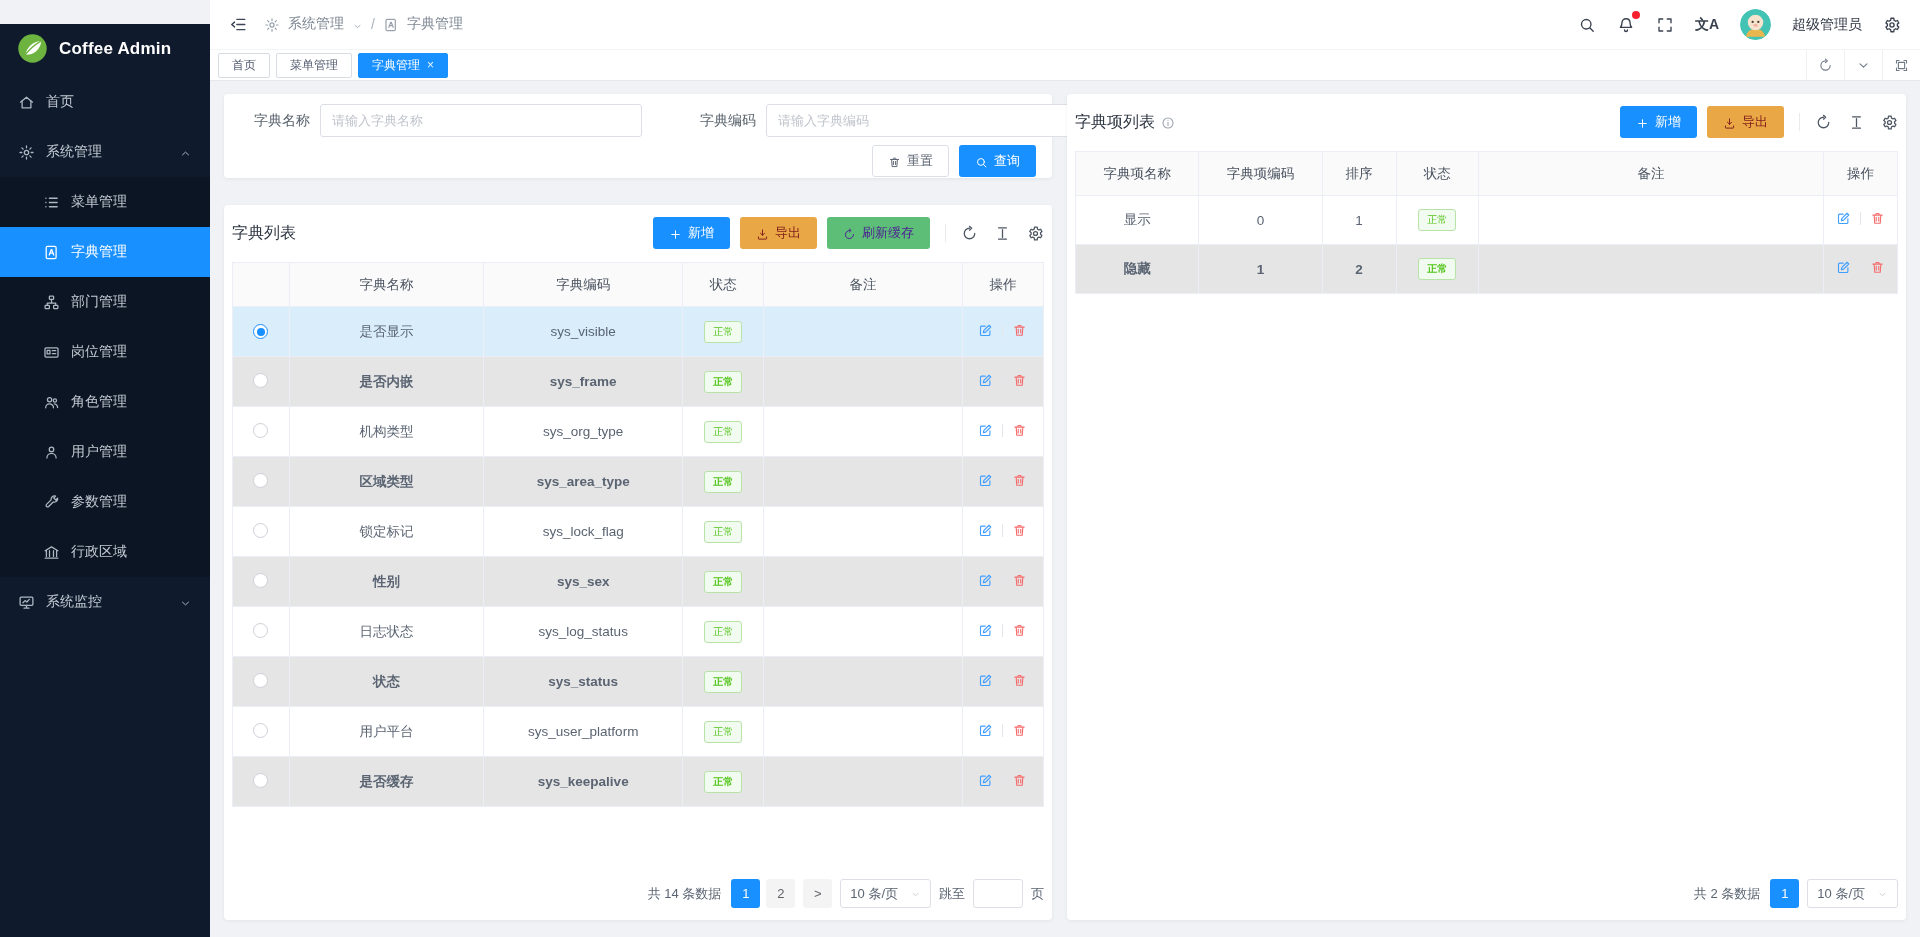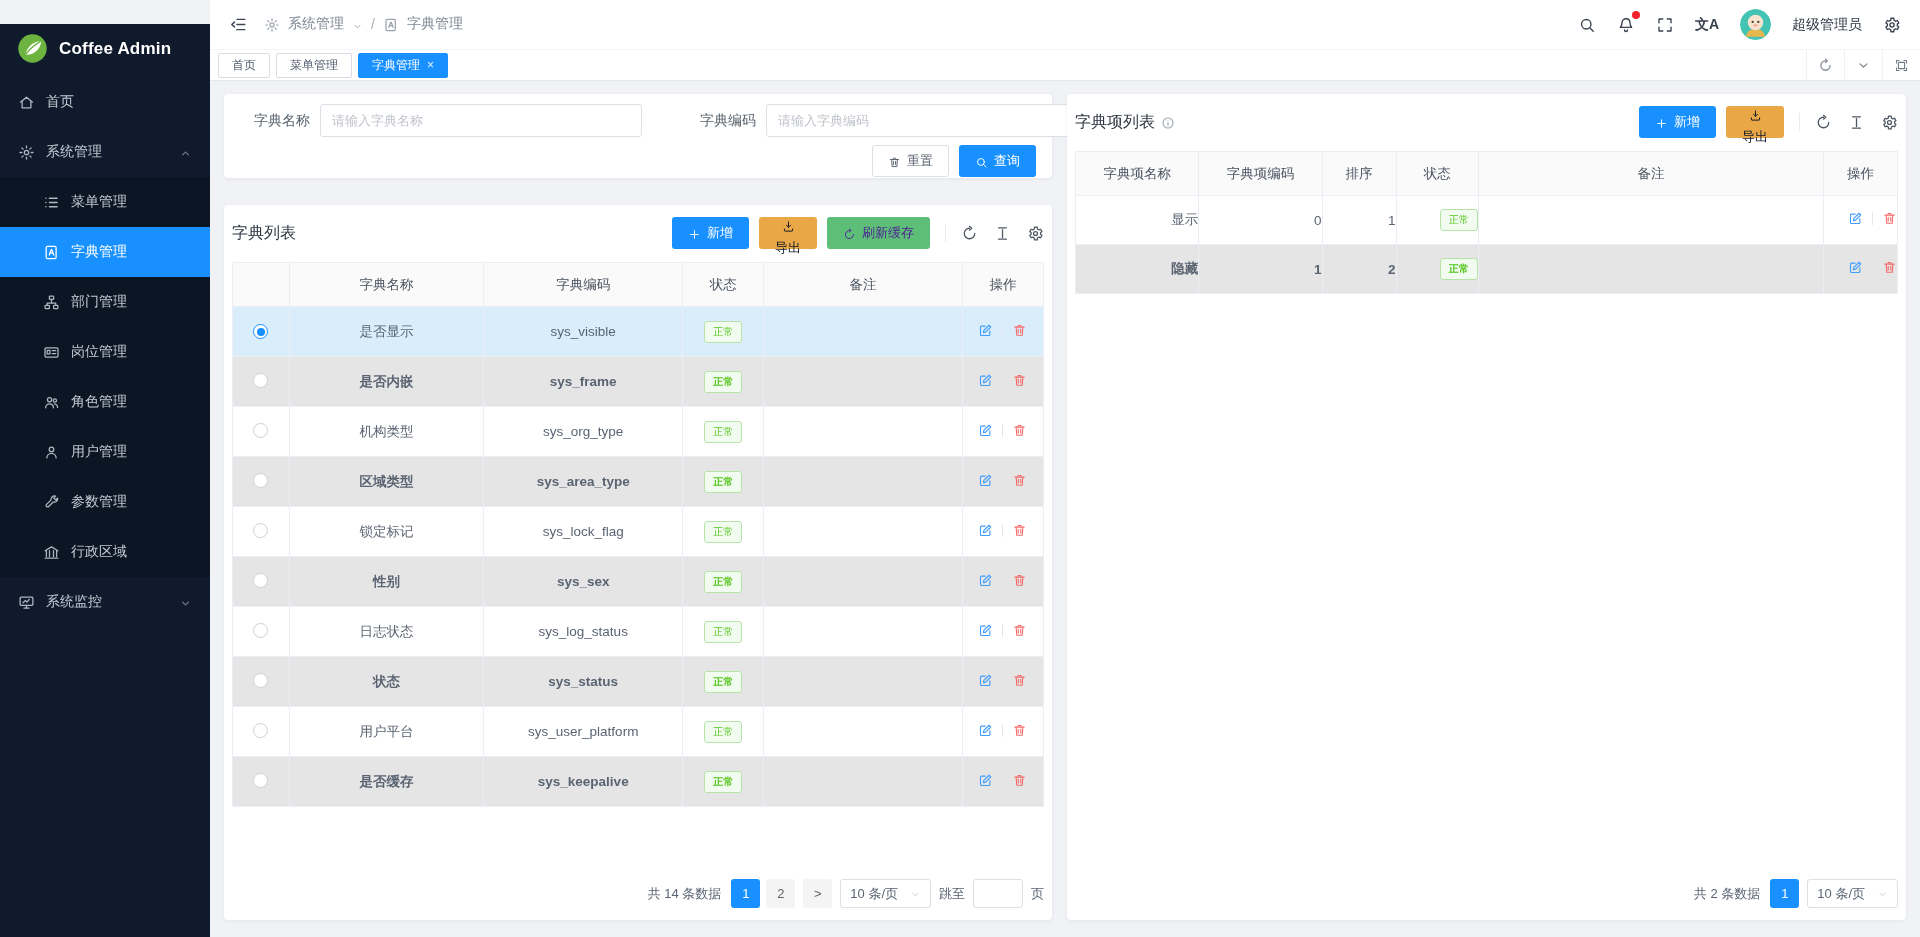--- a/index.html
+++ b/index.html
@@ -71,36 +71,36 @@
   .form-input { width:322px; height:33px; border:1px solid #dcdfe6; border-radius:3px; padding:0 11px;
     font-size:13px; color:#303133; outline:none; font-family:inherit; }
   ::placeholder { color:#c0c4cc; }
   .btn-row { display:flex; justify-content:flex-end; gap:10px; margin-top:8px; }
 
   .btn { display:inline-flex; align-items:center; gap:6px; height:32px; padding:0 15px; border-radius:3px;
     font-size:13px; border:1px solid transparent; cursor:pointer; background:#fff; font-family:inherit; }
   .btn svg.ic { width:13px; height:13px; }
   .btn-plain { border-color:#dcdfe6; color:#5a6472; }
   .btn-primary { background:var(--primary); color:#fff; }
-  .btn-warning { background:var(--warning); color:#0f172a;flex-direction:column; }
+  .btn-warning { background:var(--warning); color:#7f1d1d; }
   .btn-success { background:var(--success); color:#4c1d95; }
 
   .table-card { flex:1; padding:12px 8px; display:flex; flex-direction:column; min-height:0; }
   .panel-head { display:flex; align-items:center; margin-bottom:13px; }
   .panel-title { font-size:16px; color:#2e3642; display:flex; align-items:center; gap:6px; }
   .panel-title svg.ic { width:14px; height:14px; color:#9aa3ad; }
   .panel-actions { margin-left:auto; display:flex; align-items:center; gap:10px; }
   .tool-icons { display:flex; align-items:center; gap:16px; margin-left:5px; padding-left:15px;
     border-left:1px solid #e8eaec; color:#4d5662; }
   .tool-icons .tool { display:flex; cursor:pointer; }
 
   table { width:100%; border-collapse:collapse; table-layout:fixed; font-size:13.5px; color:#5a6472; text-align:center; }
   th { height:44px; background:#fafafa; font-weight:normal; color:#49525f; border:1px solid #ebeef5; }
   td { height:50px; border:1px solid #ebeef5; background:#fff; }
-  .item-table td { height:49px;text-align:right; }
+  .item-table td { height:49px; }
   tr.striped td { background:#e5e5e5;font-weight:bold; }
   tr.selected td { background:var(--sel-row); }
 
   .radio { display:inline-flex; align-items:center; justify-content:center; width:15px; height:15px;
     border-radius:50%; border:1px solid #cdd0d6; background:#fff; cursor:pointer; }
   .radio.checked { border-color:var(--primary); }
   .radio-dot { width:8px; height:8px; border-radius:50%; background:var(--primary); }
 
   .tag { display:inline-block; padding:2px 8px; font-size:10px; line-height:16px; color:var(--tag-green);
     background:var(--tag-green-bg); border:1px solid var(--tag-green-border); border-radius:3px; }

